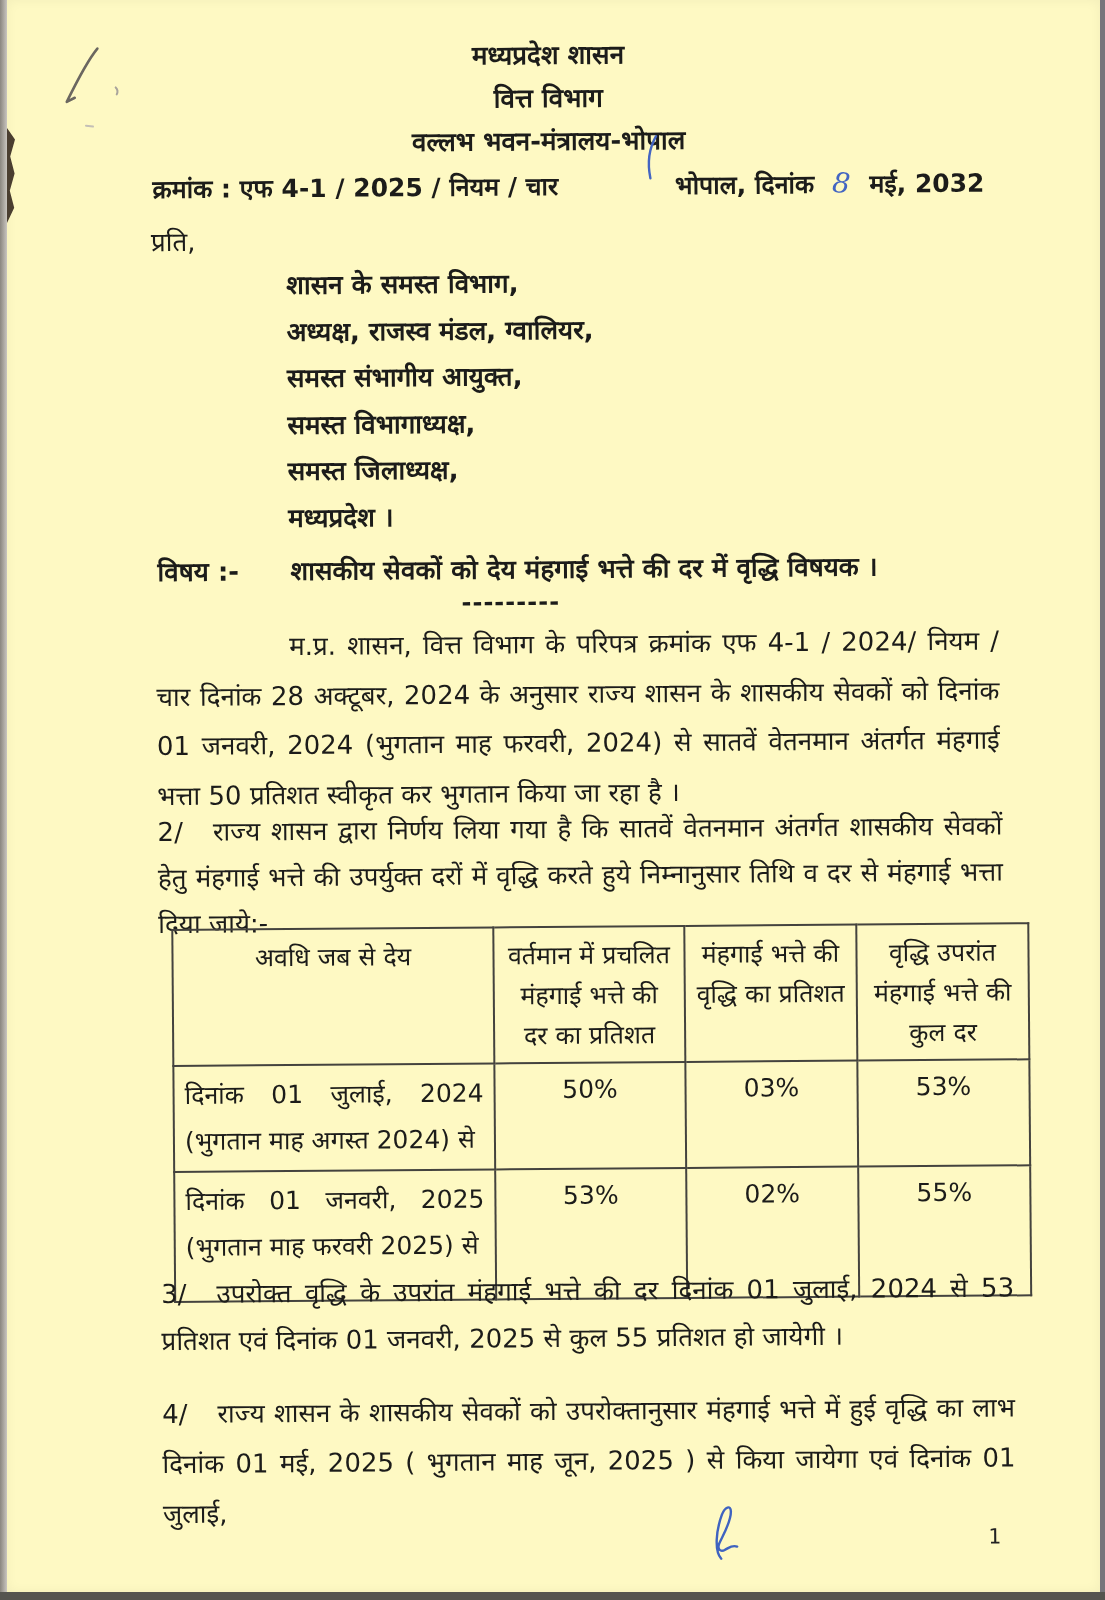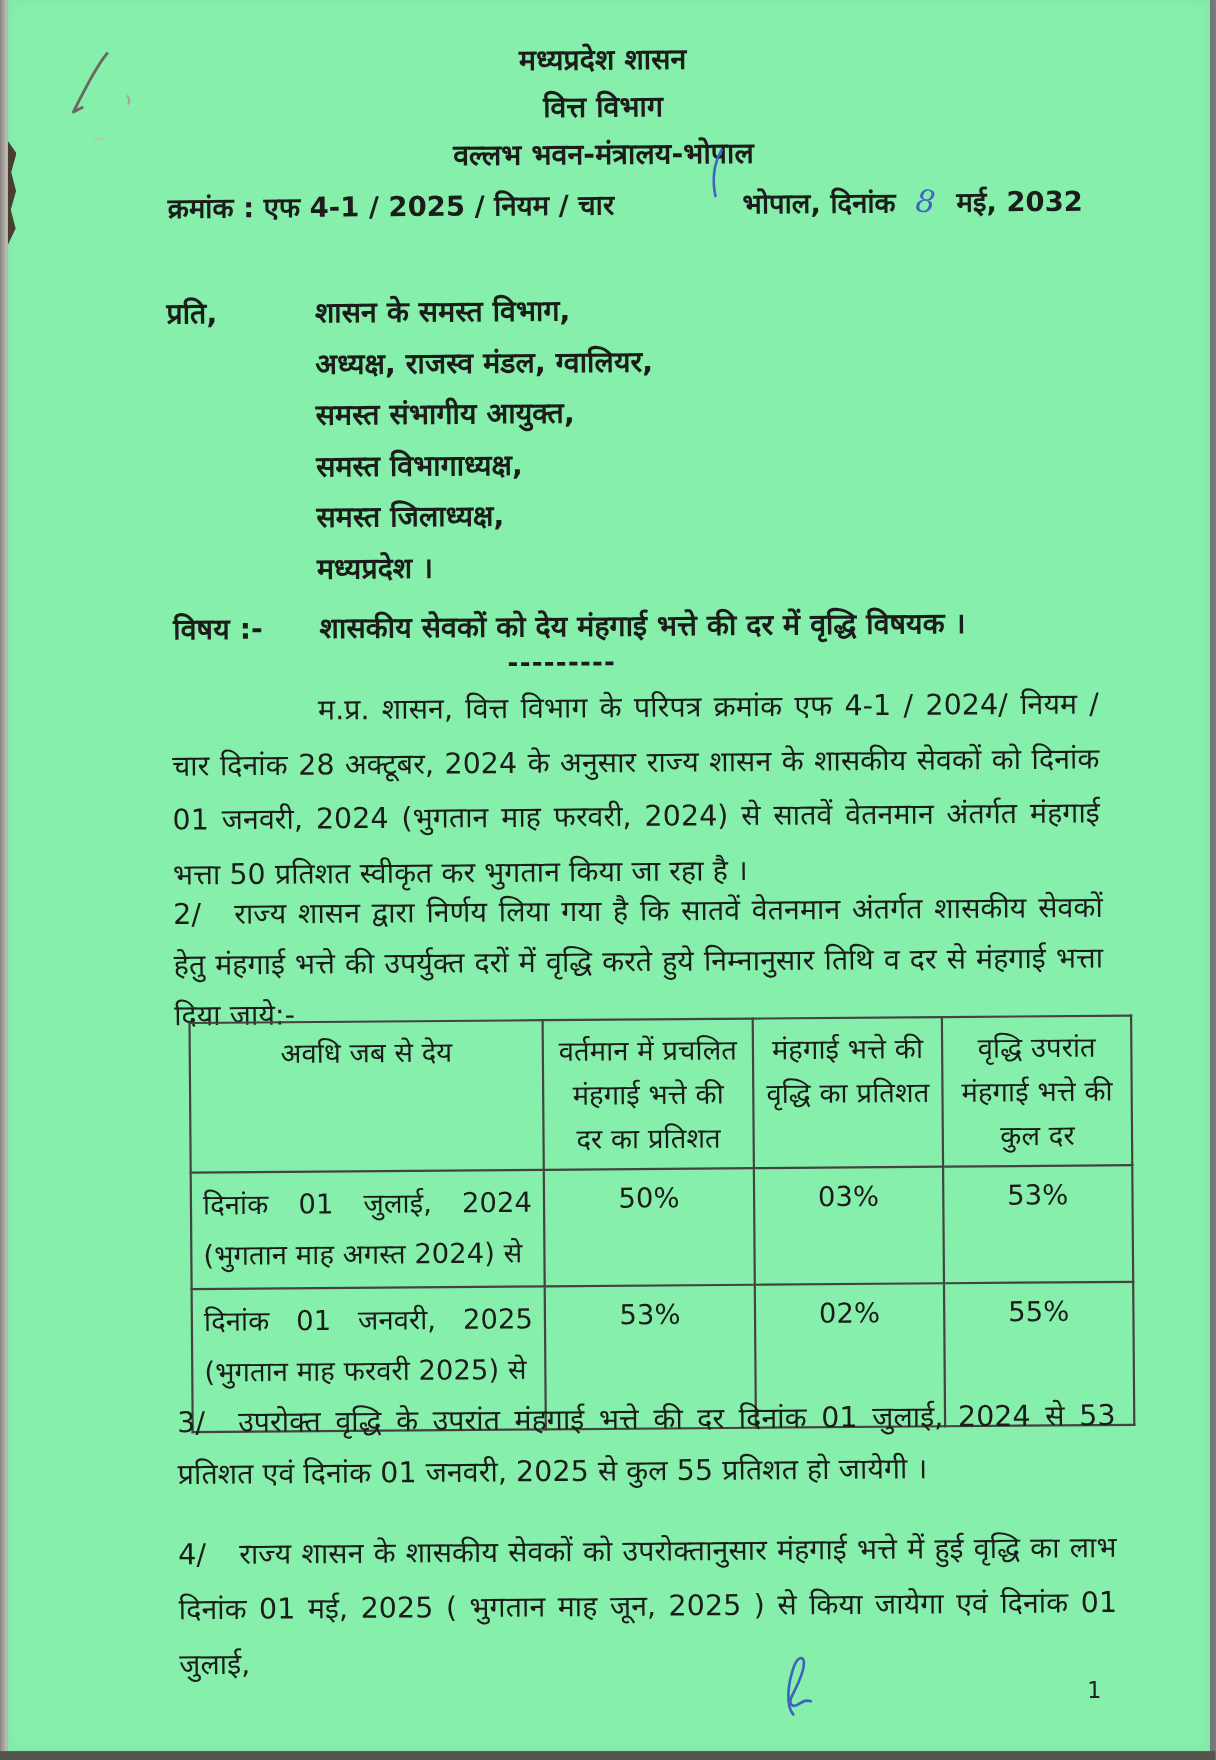--- a/index.html
+++ b/index.html
@@ -1,32 +1,32 @@
 <!DOCTYPE html>
 <html><head>
 <meta charset="utf-8">
 <style>
   html,body{margin:0;padding:0;width:1105px;height:1600px;overflow:hidden;background:#6f6e6b;}
-  .page{position:absolute;left:7px;top:0;right:5px;bottom:8px;background:#86efac;overflow:hidden;
+  .page{position:absolute;left:7px;top:0;right:5px;bottom:8px;background:#fef9c3;overflow:hidden;
         box-shadow:inset 0 0 12px rgba(0,0,0,0.05);padding-left:29px;}
   .edge-left{position:absolute;left:0;top:0;bottom:8px;width:7px;
         background:linear-gradient(to right,#8a867f,#c9c5bf);}
   .edge-notch{position:absolute;left:0;top:128px;width:8px;height:95px;background:#4a3e30;
         clip-path:polygon(0 0,100% 12%,40% 30%,95% 48%,35% 66%,90% 84%,0 100%);}
   .tilt{position:absolute;inset:0;transform:rotate(-0.45deg);transform-origin:50% 48%;}
   .blk{position:absolute;margin:0;color:#1c1c1a;
         font-family:"DejaVu Sans","Liberation Sans",sans-serif;}
   .doc-header{top:34px;left:0;width:100%;text-align:center;font-size:26px;font-weight:700;line-height:43px;}
   .ref-line{top:168px;left:150px;width:832px;display:flex;justify-content:space-between;
         font-size:25px;font-weight:700;}
   .ref-right span{display:inline-block;}
   .hand-blue{color:#4365c2;font-weight:400;
         font-family:"DejaVu Serif","Liberation Serif",serif;font-style:italic;font-size:28px;
         margin:0 10px;transform:rotate(6deg);}
-  .addr-label{top:220px;left:148px;font-size:26px;font-weight:700;margin-top:43px;}
+  .addr-label{top:220px;left:148px;font-size:26px;font-weight:400;}
   .addr-list{top:260px;left:283px;font-size:26px;font-weight:700;line-height:46.5px;}
   .subject{top:550px;left:152px;width:860px;display:flex;font-size:26px;font-weight:700;}
   .subject .sub-label{width:133px;flex:none;}
   .sep{top:588px;left:0;width:1010px;text-align:center;font-size:24px;font-weight:700;letter-spacing:1px;}
   .para{font-size:26px;text-align:justify;}
   .p1{top:620px;left:150px;width:843px;line-height:49.5px;text-indent:133px;}
   .p2{top:806px;left:150px;width:845px;line-height:46px;}
   .p3{top:1268px;left:150px;width:853px;line-height:47px;}
   .p4{top:1386px;left:150px;width:853px;line-height:50px;}
   .pnum{display:inline-block;margin-right:30px;}

